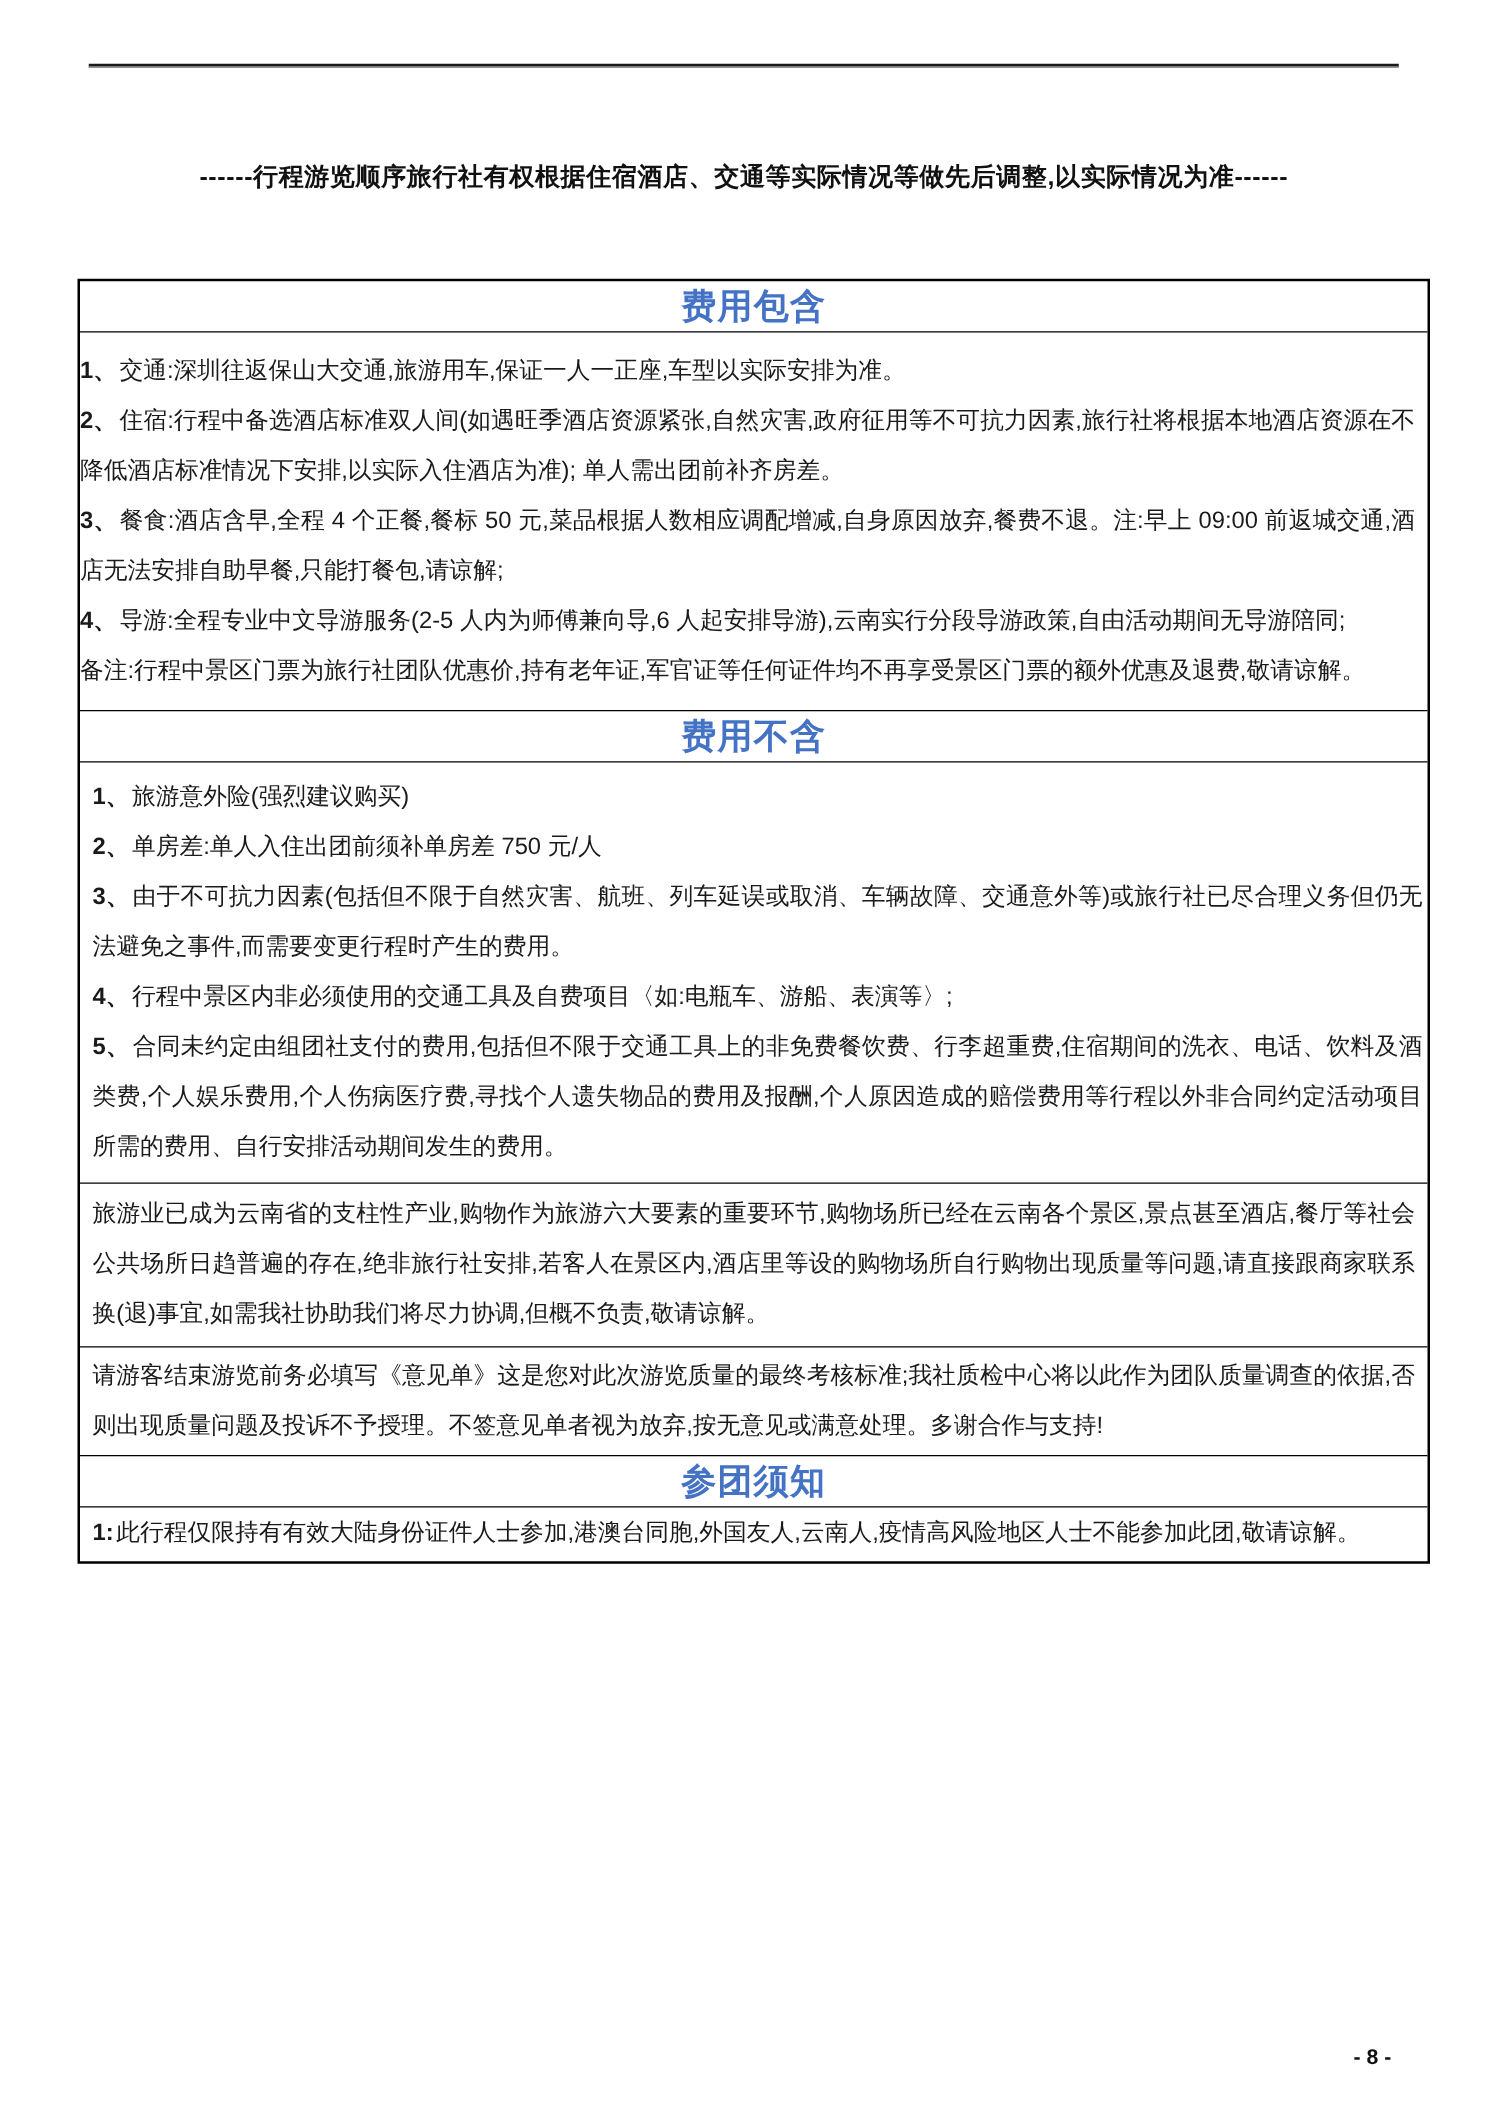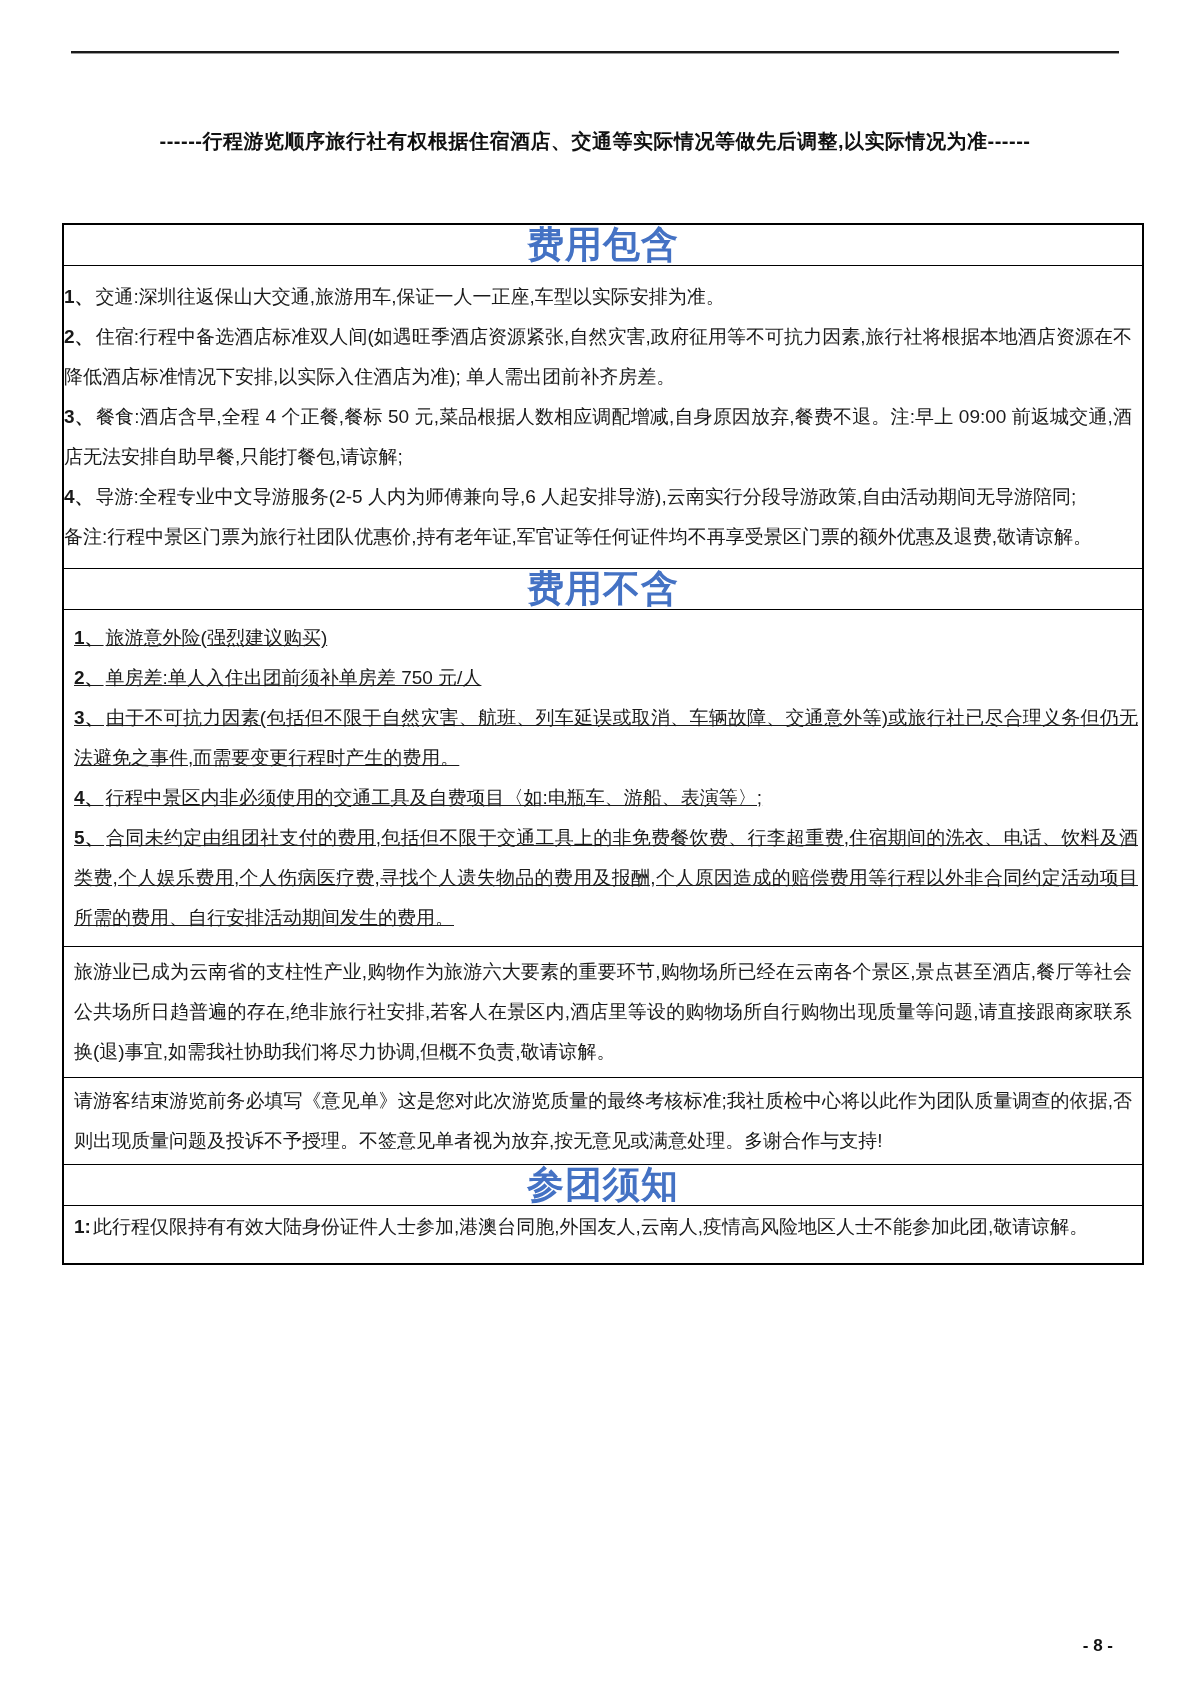--- a/index.html
+++ b/index.html
@@ -37,39 +37,39 @@
     left: 62px;
     top: 223px;
     width: 1078px;
     border: 2px solid #000000;
   }
   .sec-title {
     border-top: 1.5px solid #000000;
     height: 40px;
     line-height: 40px;
     text-align: center;
-    font-size: 37px;
+    font-size: 28px;
     font-weight: bold;
     color: var(--accent, #4472C4);
     letter-spacing: 1px;
   }
   .doc-table > .sec-title:first-child { border-top: none; }
   .sec-body {
     border-top: 1.5px solid #000000;
     font-size: 19px;
     line-height: 40px;
     text-align: justify;
   }
   .sec-body p.item { margin: 0; }
   .sec-body p.item b { font-weight: bold; margin-right: 2px; }
   .sec-body-0 { padding: 11px 10px 11px 0; }
-  .sec-body-1 { padding: 8px 4px 8px 10px; text-decoration: underline; }
+  .sec-body-1 { padding: 8px 4px 8px 10px; }
   .sec-body-2 { padding: 5px 10px 5px 10px; }
   .sec-body-3 { padding: 3px 10px 3px 10px; }
-  .sec-body-4 { padding: 1px 10px 16px 10px; }
+  .sec-body-4 { padding: 1px 10px 2px 10px; }
   .page-num {
     position: absolute;
     top: 1636px;
     right: 77px;
     font-size: 17px;
     font-weight: bold;
     color: #111111;
   }
 </style>
 </head>

